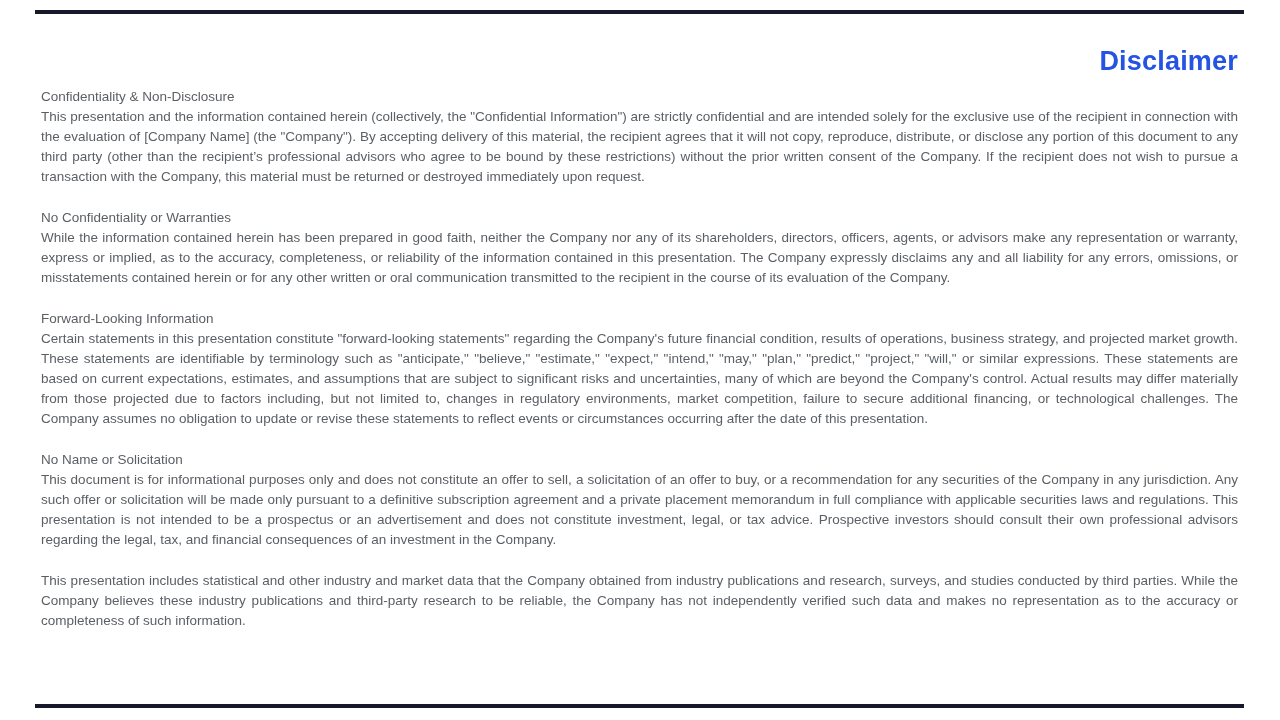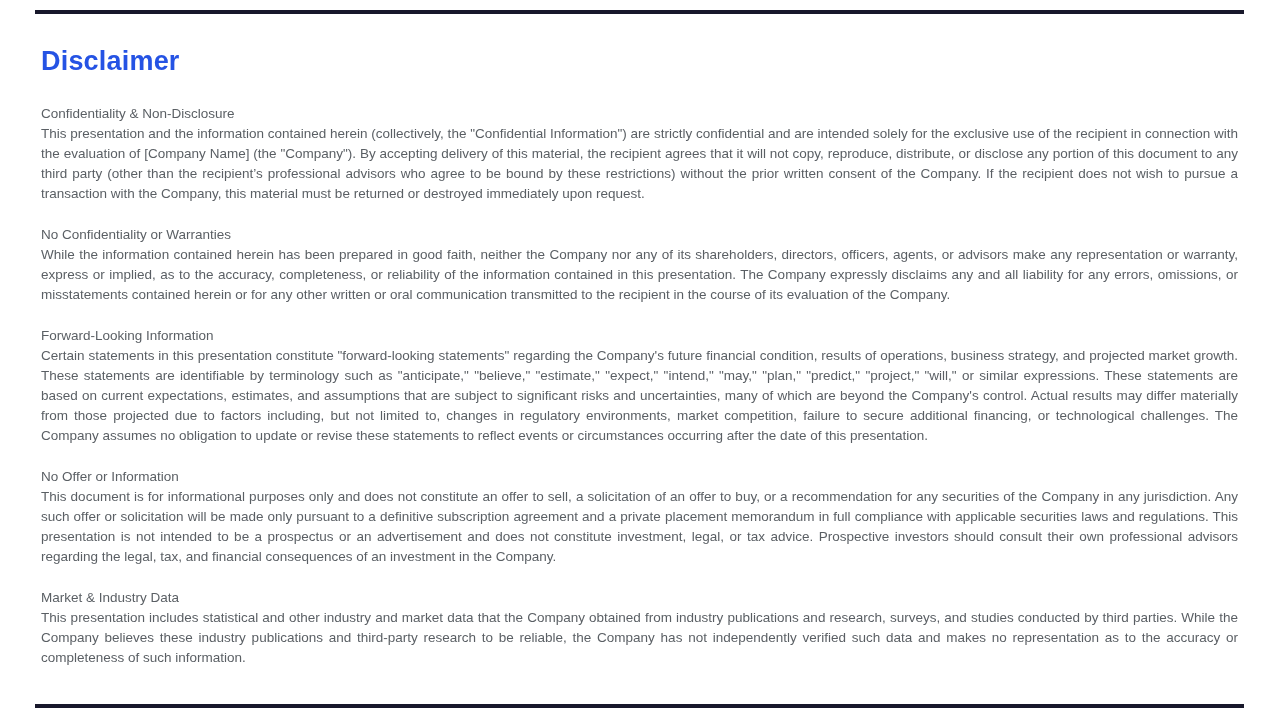--- a/index.html
+++ b/index.html
@@ -24,28 +24,29 @@
   }
   .rule-top { top: 10px; }
   .rule-bottom { top: 704px; }
   .content {
     position: absolute;
     left: 41px;
     top: 0;
     width: 1197px;
   }
   .title {
-    margin: 46px 0 0 0;
+    margin: 46px 0 0 16px;
     font-size: 27px;
     line-height: 30px;
     font-weight: 700;
     color: #2553e4;
     letter-spacing: 0.2px;
+    text-align: right;
   }
-  .sections { margin-top: 28px; }
+  .sections { margin-top: 11px; }
   .section {
     margin-bottom: 21px;
     font-size: 13.5px;
     line-height: 20px;
     color: #5a5f64;
   }
   .section-heading {
     font-weight: 400;
     text-align: left;
   }
@@ -73,26 +74,25 @@
         <div class="section-heading">No Confidentiality or Warranties</div>
         <div class="section-body">While the information contained herein has been prepared in good faith, neither the Company nor any of its shareholders, directors, officers, agents, or advisors make any representation or warranty, express or implied, as to the accuracy, completeness, or reliability of the information contained in this presentation. The Company expressly disclaims any and all liability for any errors, omissions, or misstatements contained herein or for any other written or oral communication transmitted to the recipient in the course of its evaluation of the Company.</div>
       </div>
 
       <div class="section">
         <div class="section-heading">Forward-Looking Information</div>
         <div class="section-body">Certain statements in this presentation constitute "forward-looking statements" regarding the Company's future financial condition, results of operations, business strategy, and projected market growth. These statements are identifiable by terminology such as "anticipate," "believe," "estimate," "expect," "intend," "may," "plan," "predict," "project," "will," or similar expressions. These statements are based on current expectations, estimates, and assumptions that are subject to significant risks and uncertainties, many of which are beyond the Company's control. Actual results may differ materially from those projected due to factors including, but not limited to, changes in regulatory environments, market competition, failure to secure additional financing, or technological challenges. The Company assumes no obligation to update or revise these statements to reflect events or circumstances occurring after the date of this presentation.</div>
       </div>
 
       <div class="section">
-        <div class="section-heading">No Offer or Information</div>
+        <div class="section-heading">No Name or Solicitation</div>
         <div class="section-body">This document is for informational purposes only and does not constitute an offer to sell, a solicitation of an offer to buy, or a recommendation for any securities of the Company in any jurisdiction. Any such offer or solicitation will be made only pursuant to a definitive subscription agreement and a private placement memorandum in full compliance with applicable securities laws and regulations. This presentation is not intended to be a prospectus or an advertisement and does not constitute investment, legal, or tax advice. Prospective investors should consult their own professional advisors regarding the legal, tax, and financial consequences of an investment in the Company.</div>
       </div>
 
       <div class="section">
-        <div class="section-heading">Market &amp; Industry Data</div>
         <div class="section-body">This presentation includes statistical and other industry and market data that the Company obtained from industry publications and research, surveys, and studies conducted by third parties. While the Company believes these industry publications and third-party research to be reliable, the Company has not independently verified such data and makes no representation as to the accuracy or completeness of such information.</div>
       </div>
 
     </div>
   </div>
 
   <div class="rule rule-bottom"></div>
 </div>
 
 </body></html>

